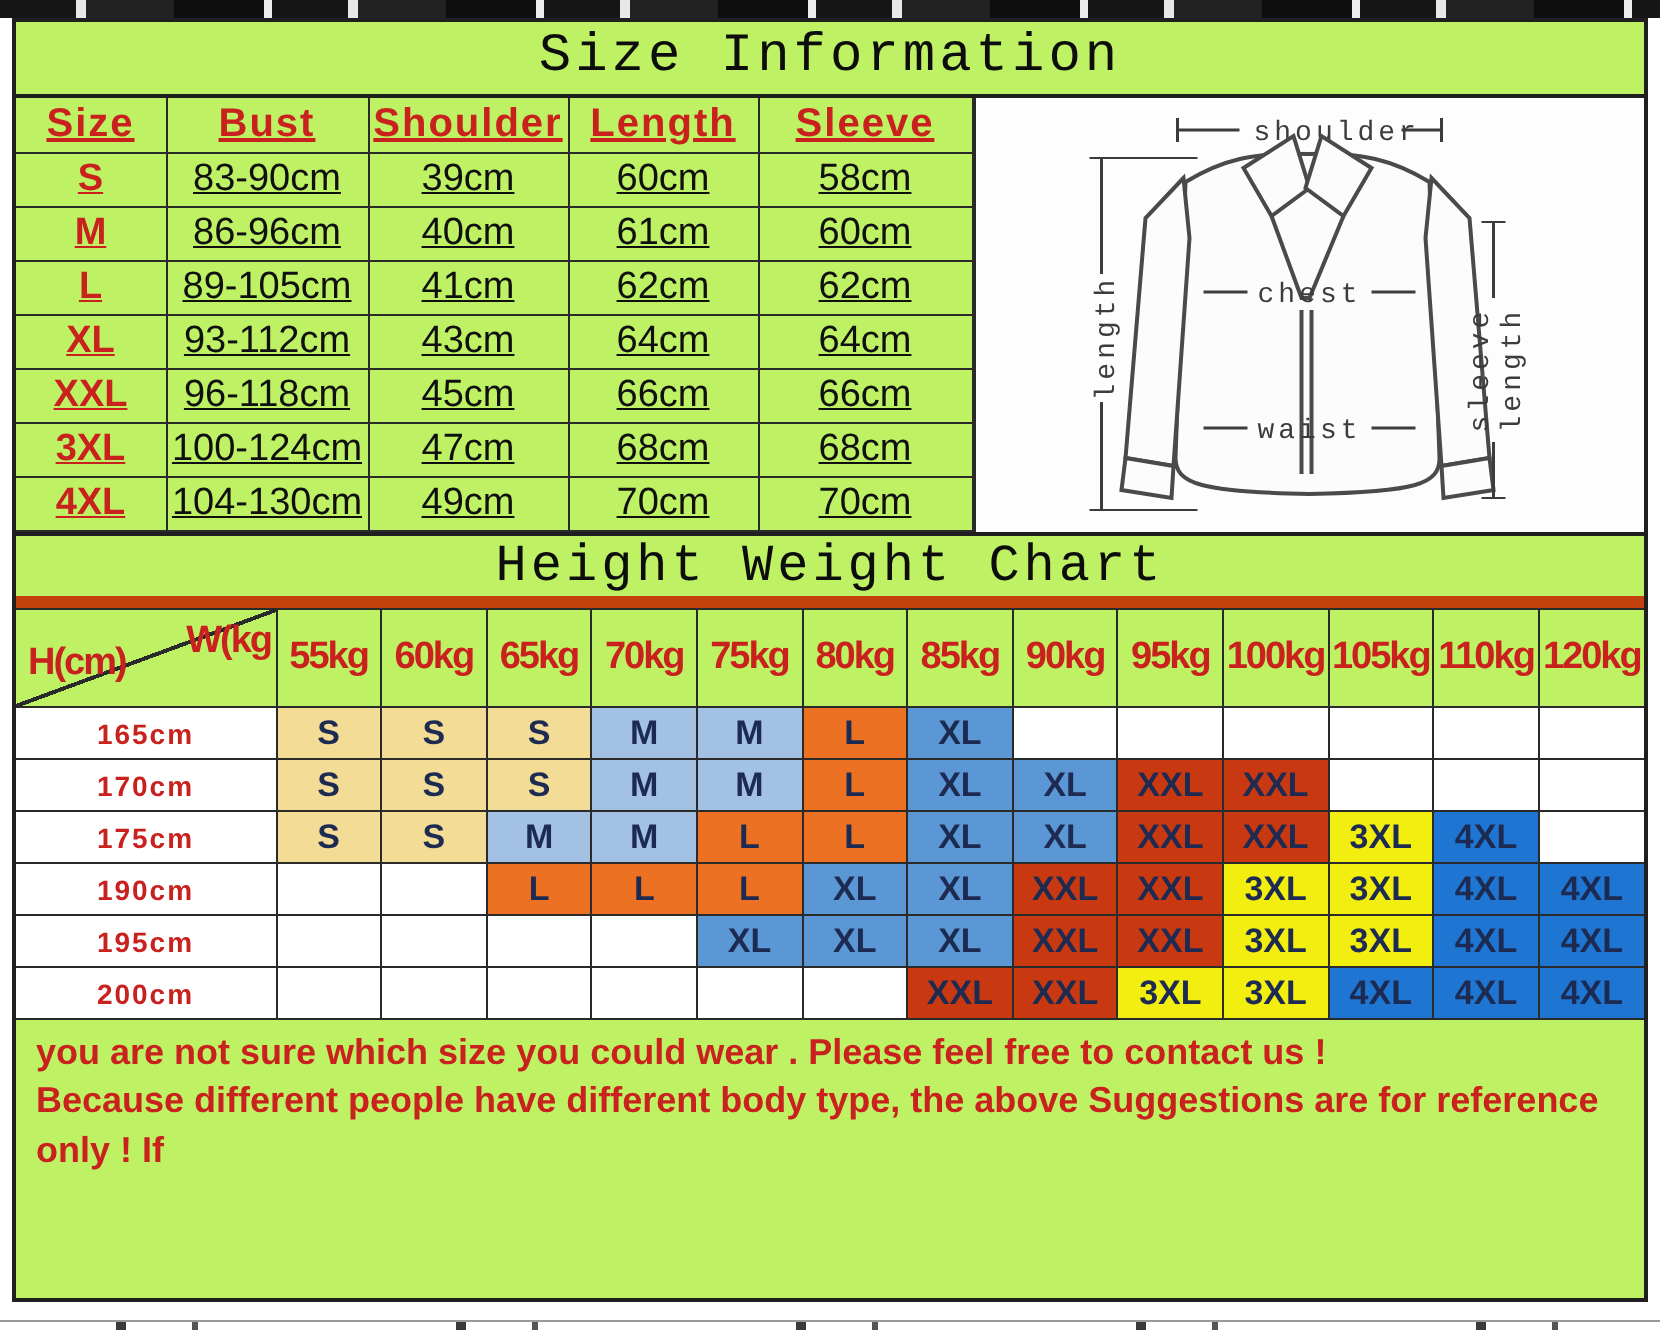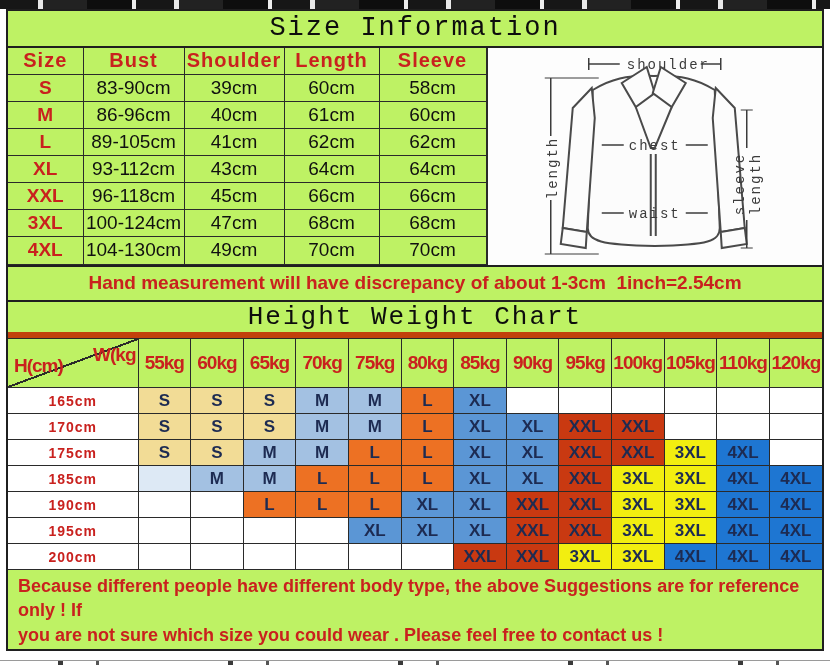--- a/index.html
+++ b/index.html
@@ -18,21 +18,21 @@
   }
   .title-bar{
     height:38px;border-bottom:2px solid #1f1f1f;display:flex;align-items:center;justify-content:center;
     font-family:"Liberation Mono",monospace;font-size:27px;color:#0d0d0d;letter-spacing:2px;font-weight:500;
   }
   .main-row{display:flex;height:219px;border-bottom:2px solid #1f1f1f;}
   
   table.size{border-collapse:collapse;width:478px;table-layout:fixed;height:100%;}
   table.size th,table.size td{
     border:1px solid #2a2a2a;text-align:center;vertical-align:middle;
-    font-size:19px;color:#101010;padding:0;height:27px;overflow:hidden;white-space:nowrap;
+    font-size:19px;color:#101010;padding:0;height:27px;overflow:hidden;white-space:nowrap;text-decoration:underline;
   }
   table.size tr:first-child th{border-top:none;}
   table.size tr th:first-child,table.size tr td:first-child{border-left:none;}
   table.size thead th{color:#c9211e;font-weight:bold;font-size:20px;letter-spacing:1px;}
   table.size td.sz{color:#c9211e;font-weight:bold;font-size:19px;}
   .c-size{width:75px;} .c-bust{width:101px;} .c-shoulder{width:100px;} .c-length{width:95px;} .c-sleeve{width:107px;}
   
   .diagram{flex:1;border-left:1px solid #2a2a2a;position:relative;background:#fdfdfd;}
   .diagram svg{display:block;width:100%;height:100%;}
   .diag-label{font-family:"Liberation Mono",monospace;font-size:14px;fill:#3c3c3c;letter-spacing:2px;}
@@ -198,21 +198,20 @@
           <line x1="258" y1="62" x2="258" y2="100" stroke="#3c3c3c" stroke-width="1.5"></line>
           <line x1="258" y1="172" x2="258" y2="200" stroke="#3c3c3c" stroke-width="1.5"></line>
           <line x1="252" y1="62" x2="264" y2="62" stroke="#3c3c3c" stroke-width="1"></line>
           <line x1="252" y1="200" x2="264" y2="200" stroke="#3c3c3c" stroke-width="1"></line>
           <text x="255" y="136" class="diag-label" transform="rotate(-90 255 136)" text-anchor="middle">sleeve</text>
           <text x="271" y="136" class="diag-label" transform="rotate(-90 271 136)" text-anchor="middle">length</text>
         </svg>
       </div>
     </div>
 
-    <div class="note-bar">Hand measurement will have discrepancy of about 1-3cm&nbsp; 1inch=2.54cm</div>
 
     <div class="chart-title-bar">Height Weight Chart</div>
 
     <table class="hw">
       <colgroup>
           <col class="hw-corner-col">
           <col>
           <col>
           <col>
           <col>
@@ -292,36 +291,20 @@
             <td style="background: rgb(237, 113, 35);">L</td>
             <td style="background: rgb(91, 150, 213);">XL</td>
             <td style="background: rgb(91, 150, 213);">XL</td>
             <td style="background: rgb(201, 57, 17);">XXL</td>
             <td style="background: rgb(201, 57, 17);">XXL</td>
             <td style="background: rgb(242, 238, 16);">3XL</td>
             <td style="background: rgb(30, 118, 210);">4XL</td>
             <td style="background: rgb(255, 255, 255);"></td>
           </tr>
           <tr>
-            <th>185cm</th>
-            <td style="background: rgb(221, 233, 245);"></td>
-            <td style="background: rgb(163, 193, 226);">M</td>
-            <td style="background: rgb(163, 193, 226);">M</td>
-            <td style="background: rgb(237, 113, 35);">L</td>
-            <td style="background: rgb(237, 113, 35);">L</td>
-            <td style="background: rgb(237, 113, 35);">L</td>
-            <td style="background: rgb(91, 150, 213);">XL</td>
-            <td style="background: rgb(91, 150, 213);">XL</td>
-            <td style="background: rgb(201, 57, 17);">XXL</td>
-            <td style="background: rgb(242, 238, 16);">3XL</td>
-            <td style="background: rgb(242, 238, 16);">3XL</td>
-            <td style="background: rgb(30, 118, 210);">4XL</td>
-            <td style="background: rgb(30, 118, 210);">4XL</td>
-          </tr>
-          <tr>
             <th>190cm</th>
             <td style="background: rgb(255, 255, 255);"></td>
             <td style="background: rgb(255, 255, 255);"></td>
             <td style="background: rgb(237, 113, 35);">L</td>
             <td style="background: rgb(237, 113, 35);">L</td>
             <td style="background: rgb(237, 113, 35);">L</td>
             <td style="background: rgb(91, 150, 213);">XL</td>
             <td style="background: rgb(91, 150, 213);">XL</td>
             <td style="background: rgb(201, 57, 17);">XXL</td>
             <td style="background: rgb(201, 57, 17);">XXL</td>
@@ -359,21 +342,21 @@
             <td style="background: rgb(242, 238, 16);">3XL</td>
             <td style="background: rgb(242, 238, 16);">3XL</td>
             <td style="background: rgb(30, 118, 210);">4XL</td>
             <td style="background: rgb(30, 118, 210);">4XL</td>
             <td style="background: rgb(30, 118, 210);">4XL</td>
           </tr>
         </tbody>
     </table>
 
     <div class="footer-note">
+      <div>you are not sure which size you could wear . Please feel free to contact us !</div>
       <div>Because different people have different body type, the above Suggestions are for reference only ! If</div>
-      <div>you are not sure which size you could wear . Please feel free to contact us !</div>
     </div>
   </div>
 
   <div class="cutoff-bottom">
     <div class="marks"></div>
   </div>
 </div>
 
 </body></html>

